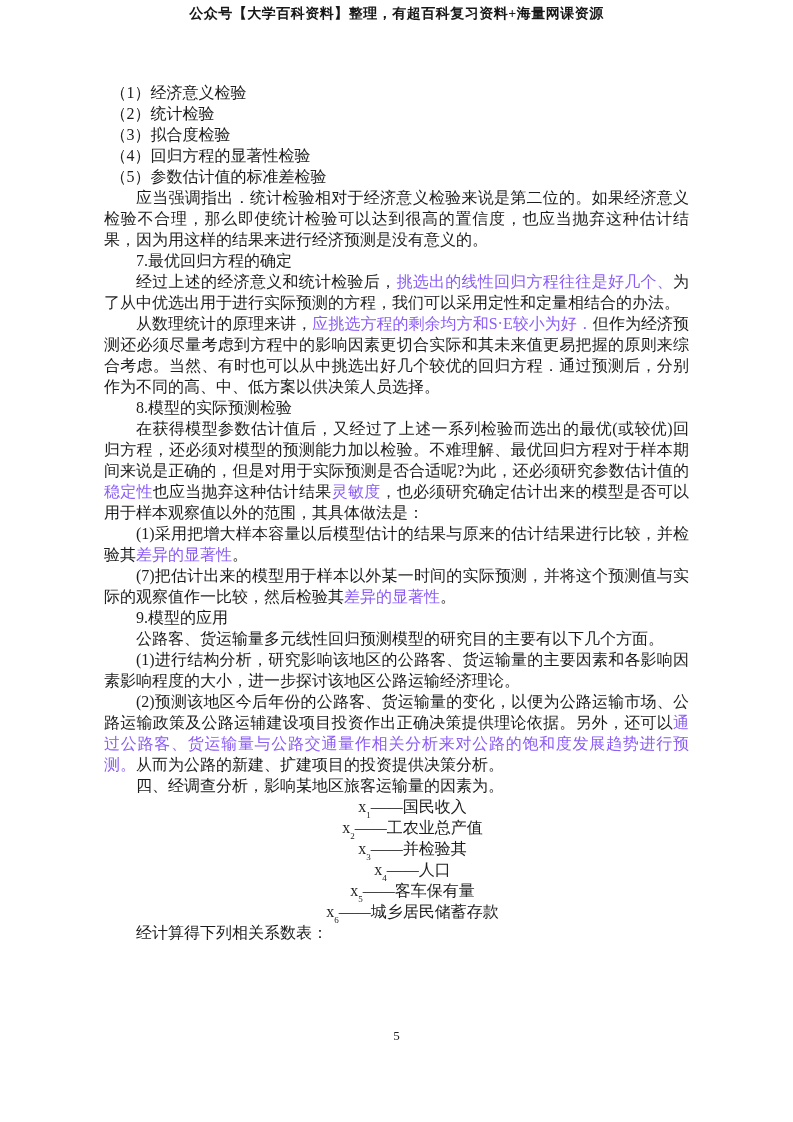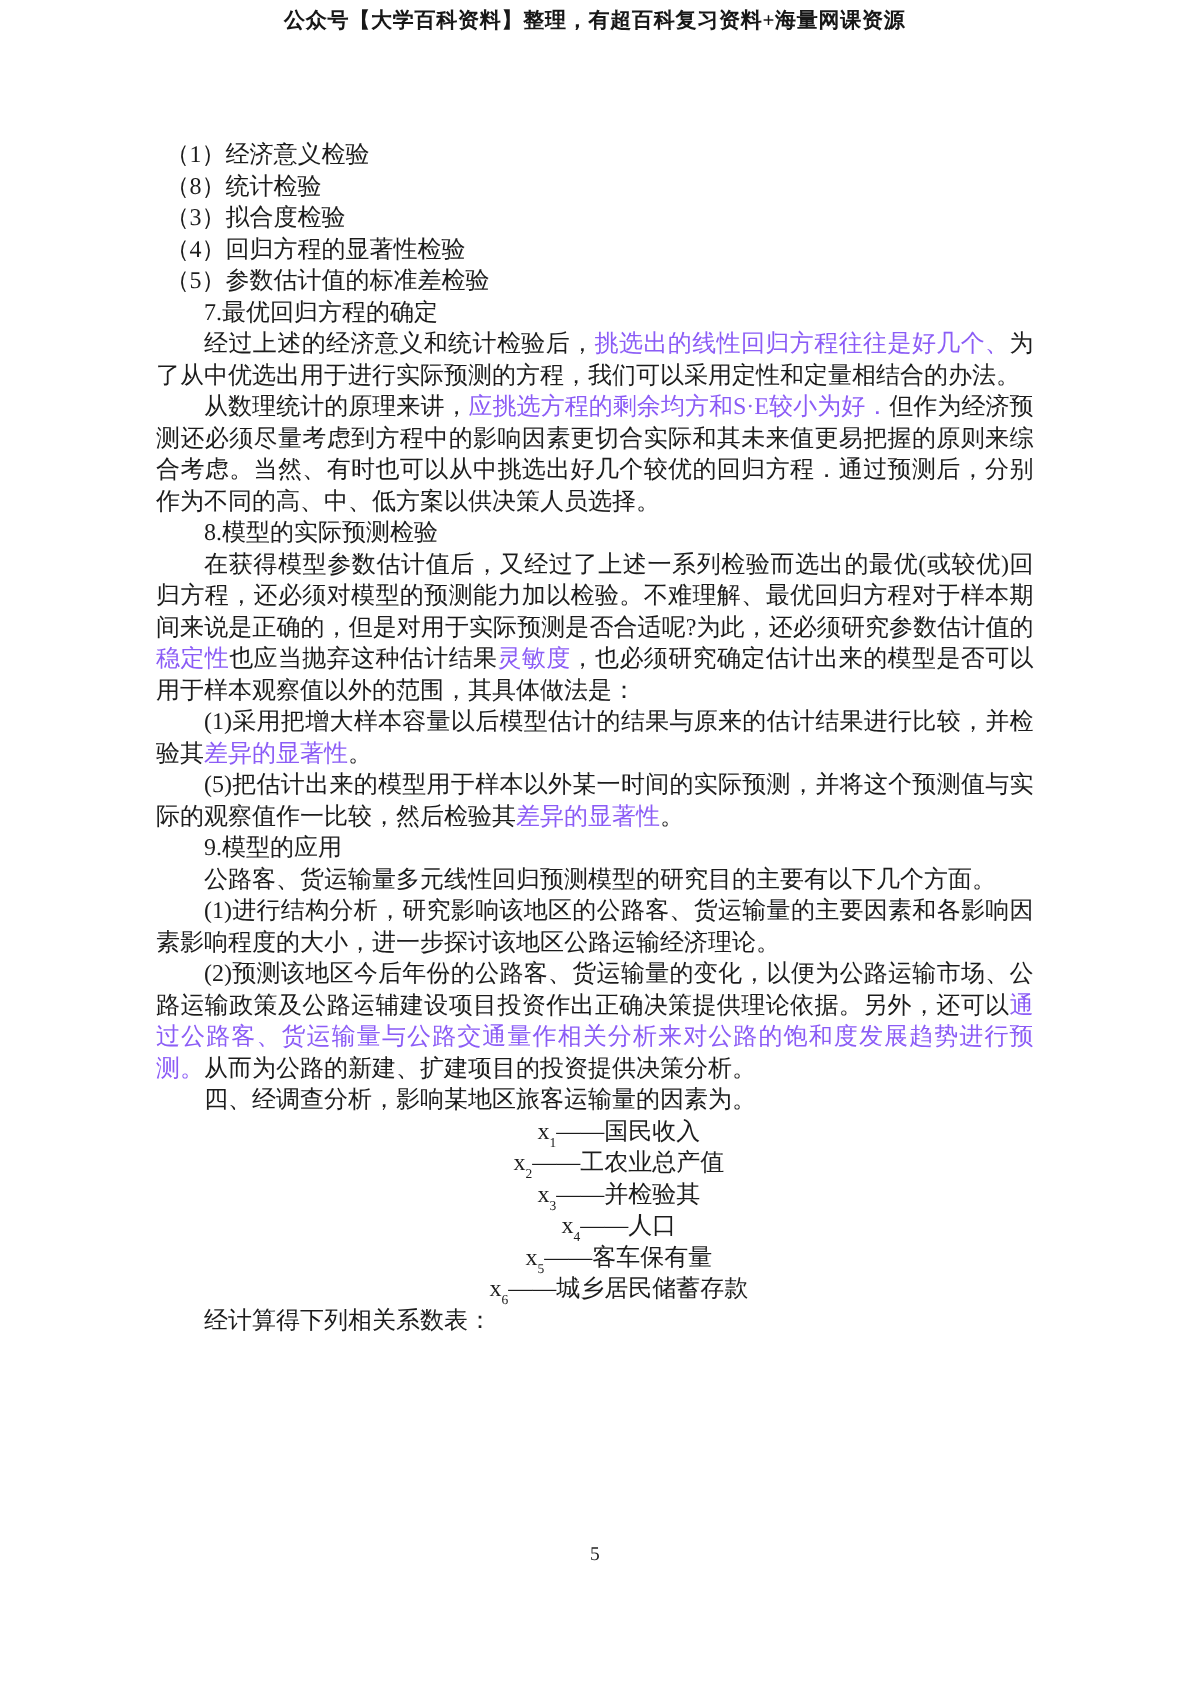--- a/index.html
+++ b/index.html
@@ -22,21 +22,21 @@
     right: 0;
     text-align: center;
     font-size: 14px;
     font-weight: 700;
     letter-spacing: 0.5px;
     color: #171717;
     white-space: nowrap;
   }
   .doc-body {
     position: absolute;
-    top: 93px;
+    top: 82px;
     left: 104px;
     width: 585px;
     font-size: 16px;
     line-height: 21px;
     color: #1c1c1c;
     text-align: justify;
     text-justify: inter-ideograph;
   }
   .doc-body p {
     margin: 0;
@@ -71,31 +71,32 @@
   }
 </style>
 </head>
 <body>
 
 <div class="page">
   <div class="doc-header">公众号【大学百科资料】整理，有超百科复习资料+海量网课资源</div>
 
   <main class="doc-body" id="doc-body">
       <p class="list"><span>（1）经济意义检验</span></p>
-      <p class="list"><span>（8）统计检验</span></p>
+      <p class="list"><span>（2）统计检验</span></p>
       <p class="list"><span>（3）拟合度检验</span></p>
       <p class="list"><span>（4）回归方程的显著性检验</span></p>
       <p class="list"><span>（5）参数估计值的标准差检验</span></p>
+      <p class="para"><span>应当强调指出．统计检验相对于经济意义检验来说是第二位的。如果经济意义检验不合理，那么即使统计检验可以达到很高的置信度，也应当抛弃这种估计结果，因为用这样的结果来进行经济预测是没有意义的。</span></p>
       <p class="heading"><span>7.最优回归方程的确定</span></p>
       <p class="para"><span>经过上述的经济意义和统计检验后，</span><span class="red">挑选出的线性回归方程往往是好几个、</span><span>为了从中优选出用于进行实际预测的方程，我们可以采用定性和定量相结合的办法。</span></p>
       <p class="para"><span>从数理统计的原理来讲，</span><span class="red">应挑选方程的剩余均方和S·E较小为好．</span><span>但作为经济预测还必须尽量考虑到方程中的影响因素更切合实际和其未来值更易把握的原则来综合考虑。当然、有时也可以从中挑选出好几个较优的回归方程．通过预测后，分别作为不同的高、中、低方案以供决策人员选择。</span></p>
       <p class="heading"><span>8.模型的实际预测检验</span></p>
       <p class="para"><span>在获得模型参数估计值后，又经过了上述一系列检验而选出的最优(或较优)回归方程，还必须对模型的预测能力加以检验。不难理解、最优回归方程对于样本期间来说是正确的，但是对用于实际预测是否合适呢?为此，还必须研究参数估计值的</span><span class="red">稳定性</span><span>也应当抛弃这种估计结果</span><span class="red">灵敏度</span><span>，也必须研究确定估计出来的模型是否可以用于样本观察值以外的范围，其具体做法是：</span></p>
       <p class="para"><span>(1)采用把增大样本容量以后模型估计的结果与原来的估计结果进行比较，并检验其</span><span class="red">差异的显著性</span><span>。</span></p>
-      <p class="para"><span>(5)把估计出来的模型用于样本以外某一时间的实际预测，并将这个预测值与实际的观察值作一比较，然后检验其</span><span class="red">差异的显著性</span><span>。</span></p>
+      <p class="para"><span>(7)把估计出来的模型用于样本以外某一时间的实际预测，并将这个预测值与实际的观察值作一比较，然后检验其</span><span class="red">差异的显著性</span><span>。</span></p>
       <p class="heading"><span>9.模型的应用</span></p>
       <p class="para"><span>公路客、货运输量多元线性回归预测模型的研究目的主要有以下几个方面。</span></p>
       <p class="para"><span>(1)进行结构分析，研究影响该地区的公路客、货运输量的主要因素和各影响因素影响程度的大小，进一步探讨该地区公路运输经济理论。</span></p>
       <p class="para"><span>(2)预测该地区今后年份的公路客、货运输量的变化，以便为公路运输市场、公路运输政策及公路运辅建设项目投资作出正确决策提供理论依据。另外，还可以</span><span class="red">通过公路客、货运输量与公路交通量作相关分析来对公路的饱和度发展趋势进行预测。</span><span>从而为公路的新建、扩建项目的投资提供决策分析。</span></p>
       <p class="heading"><span>四、经调查分析，影响某地区旅客运输量的因素为。</span></p>
       <p class="var"><span>x</span><sub class="var-sub">1</sub><span>——国民收入</span></p>
       <p class="var"><span>x</span><sub class="var-sub">2</sub><span>——工农业总产值</span></p>
       <p class="var"><span>x</span><sub class="var-sub">3</sub><span>——并检验其</span></p>
       <p class="var"><span>x</span><sub class="var-sub">4</sub><span>——人口</span></p>
       <p class="var"><span>x</span><sub class="var-sub">5</sub><span>——客车保有量</span></p>

